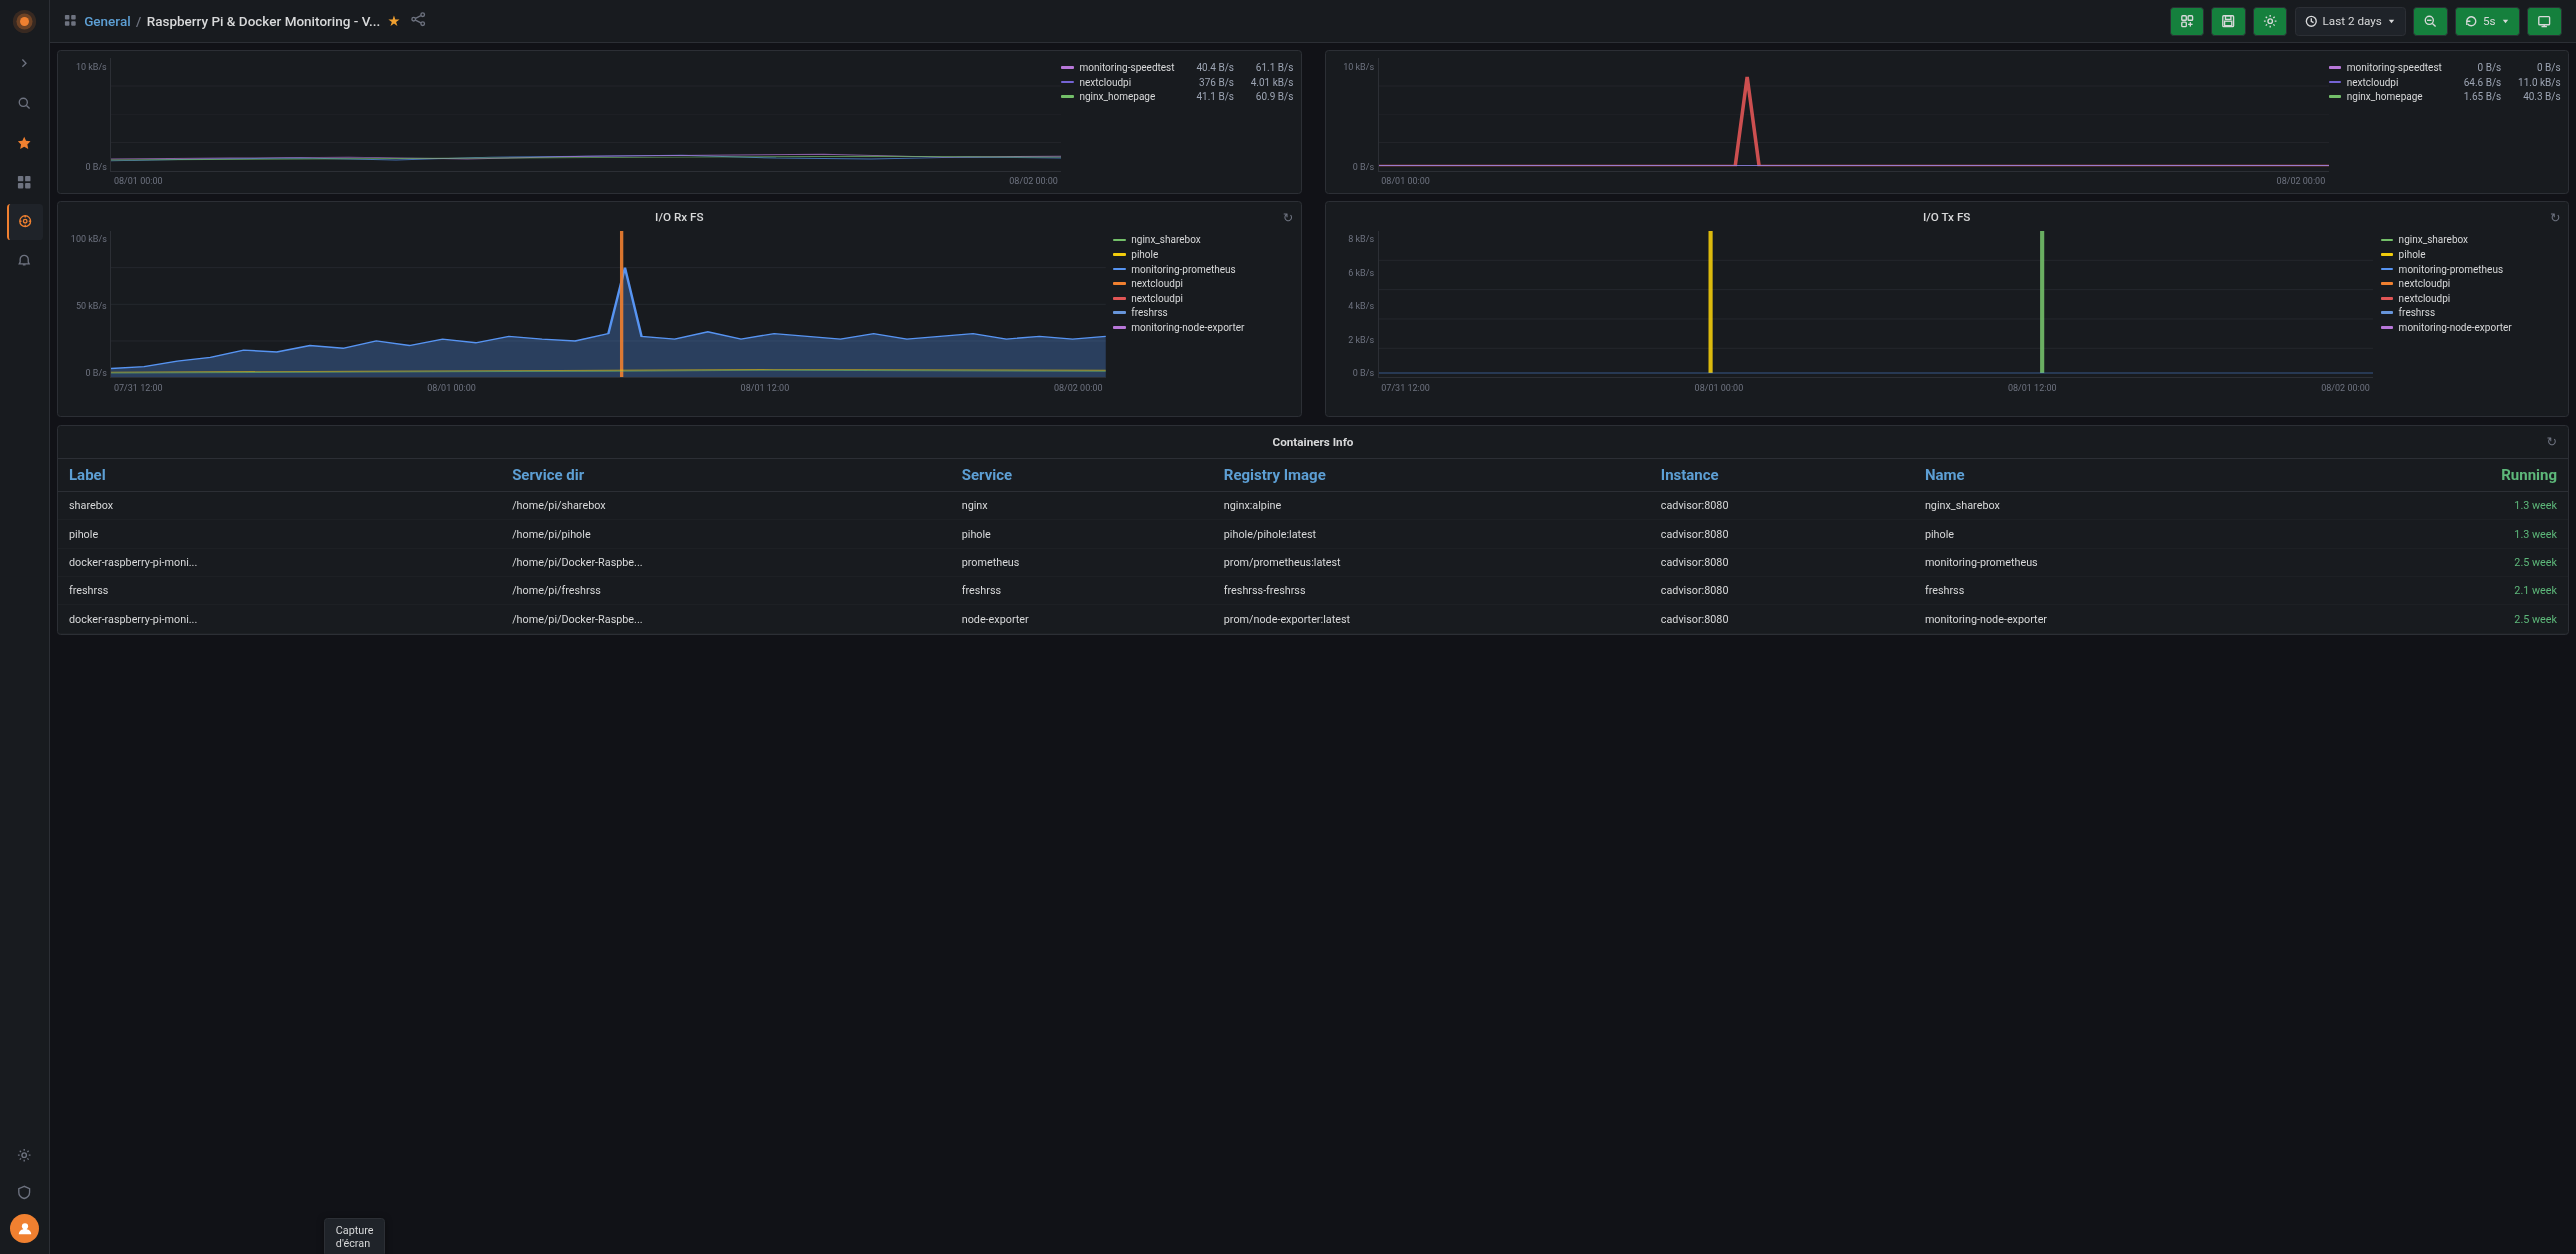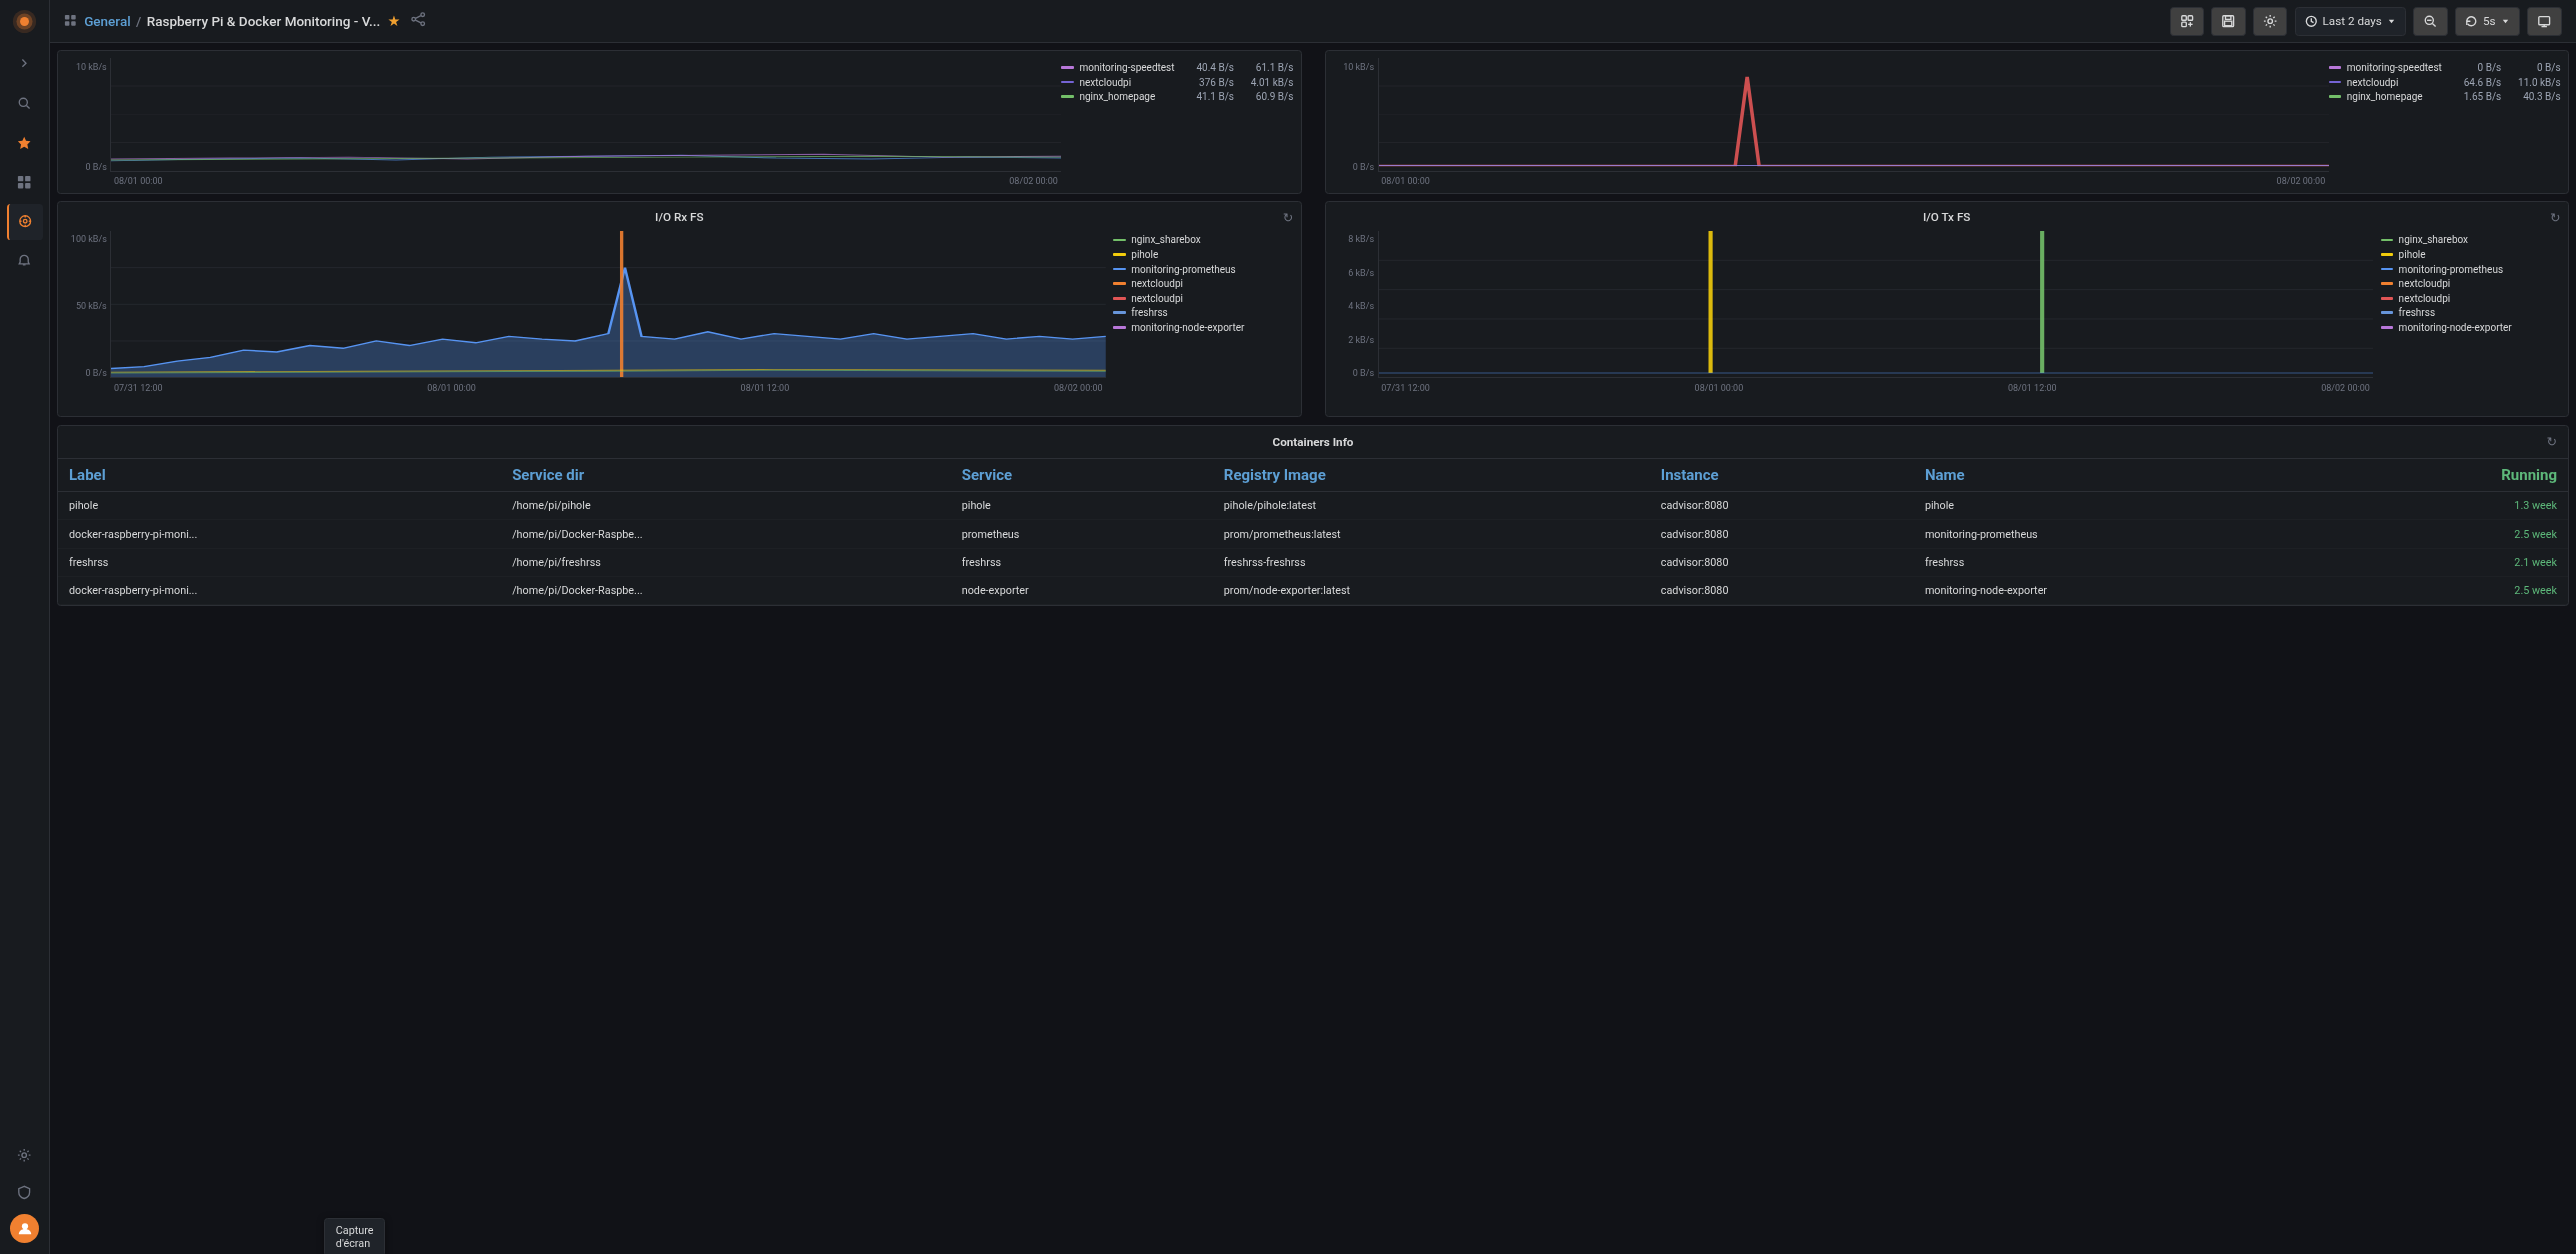--- a/index.html
+++ b/index.html
@@ -73,21 +73,21 @@
     .topbar-title .page-name { color: #d8d9da; }
     .topbar-actions {
       margin-left: auto;
       display: flex;
       align-items: center;
       gap: 7.2px;
     }
     .topbar-btn {
       height: 29px;
       padding: 0 9px;
-      background: #404040;
+      background: #15803d;
       border: 0.9px solid #2c2f35;
       border-radius: 3.6px;
       color: #d8d9da;
       cursor: pointer;
       display: flex;
       align-items: center;
       gap: 5.4px;
       font-size: 11.7px;
     }
     .time-range-btn {
@@ -711,20 +711,29 @@
             <th style="color:#5d9fd4;cursor:pointer;">Label</th>
             <th style="color:#5d9fd4;cursor:pointer;">Service dir</th>
             <th style="color:#5d9fd4;cursor:pointer;">Service</th>
             <th style="color:#5d9fd4;cursor:pointer;">Registry Image</th>
             <th style="color:#5d9fd4;cursor:pointer;">Instance</th>
             <th style="color:#5d9fd4;cursor:pointer;">Name</th>
             <th style="color:#5db87a;cursor:pointer;text-align:right;">Running</th>
           </tr>
         </thead>
         <tbody id="containers-tbody">
+        <tr>
+      <td title="sharebox">sharebox</td>
+      <td title="/home/pi/sharebox">/home/pi/sharebox</td>
+      <td>nginx</td>
+      <td>nginx:alpine</td>
+      <td>cadvisor:8080</td>
+      <td>nginx_sharebox</td>
+      <td class="running">1.3 week</td>
+    </tr>
             <tr>
       <td title="pihole">pihole</td>
       <td title="/home/pi/pihole">/home/pi/pihole</td>
       <td>pihole</td>
       <td>pihole/pihole:latest</td>
       <td>cadvisor:8080</td>
       <td>pihole</td>
       <td class="running">1.3 week</td>
     </tr>
             <tr>

